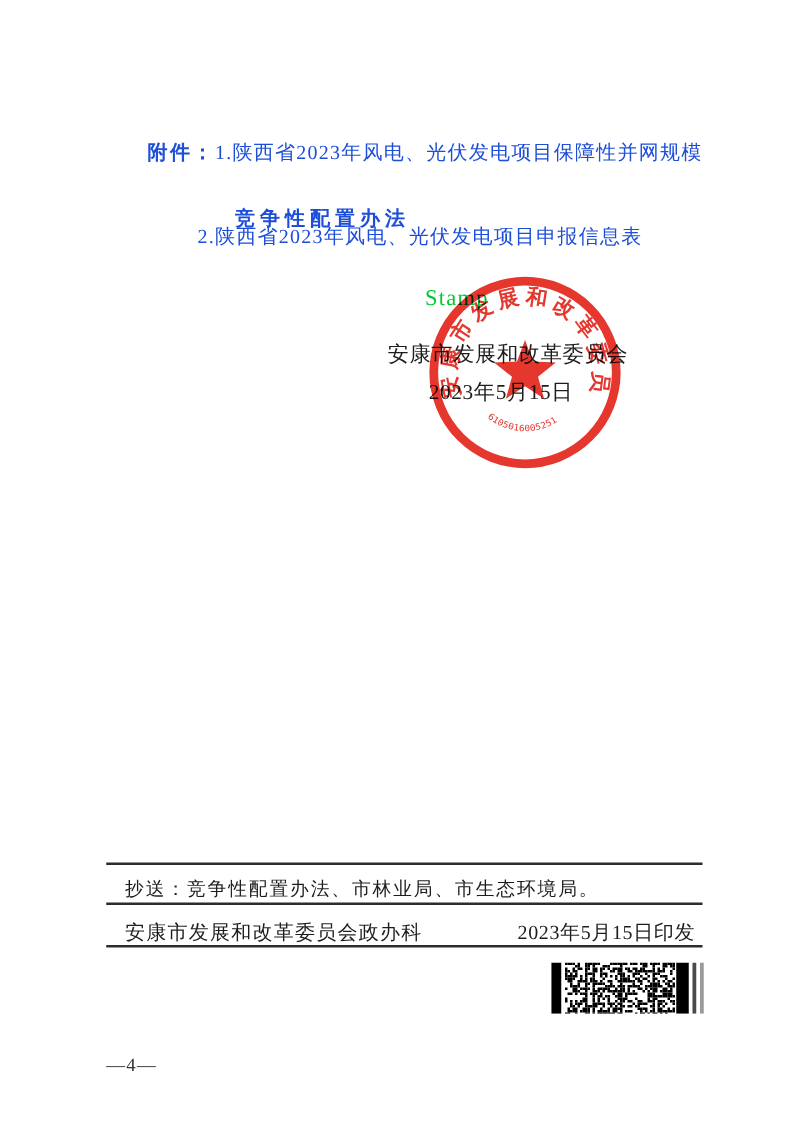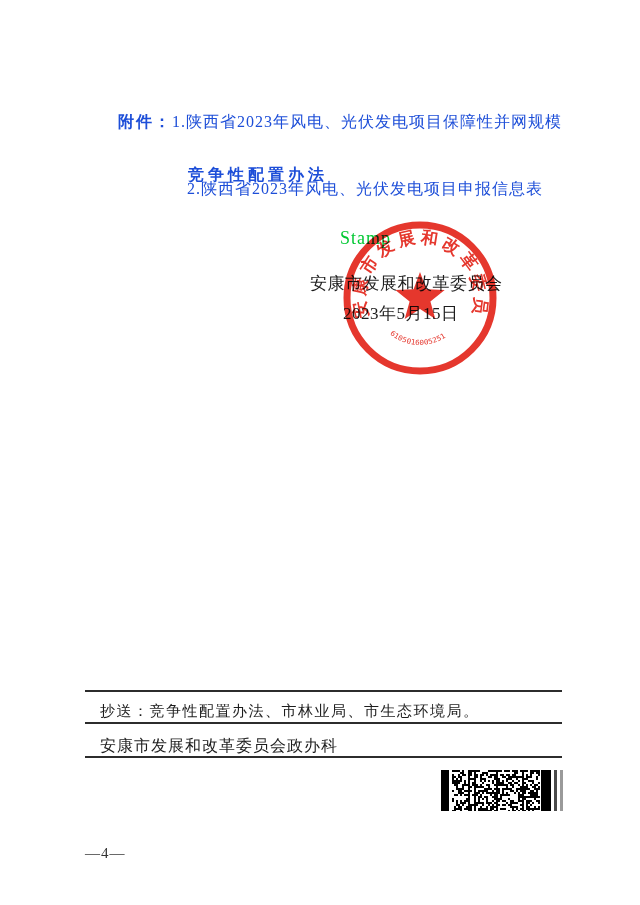--- a/index.html
+++ b/index.html
@@ -11,21 +11,21 @@
     color:#1d1d1d;
     overflow:hidden;
   }
   .abs { position:absolute; }
 
   
   .att-line { font-size:16px; letter-spacing:1px; white-space:nowrap; color:#1d4ed8; }
   .att-label { font-weight:bold; letter-spacing:2px; }
   #att-line1 { left:118px; top:112px; }
   #att-line2 { left:188px; top:165px; letter-spacing:4px;font-weight:bold; }
-  #att-line3 { left:158px; top:179px;margin-left:29px; }
+  #att-line3 { left:158px; top:179px; }
 
   
   #stamp-word {
     left:340px; top:228px;
     font-size:18px; color:#00c832; letter-spacing:1px;
   }
   #sig-org   { left:310px; top:272px; font-size:17px; letter-spacing:0.5px; white-space:nowrap; }
   #sig-date  { left:343px; top:302px; font-size:17px; letter-spacing:0.5px; white-space:nowrap; }
   #seal-svg  { left:340px; top:219px; mix-blend-mode:multiply; opacity:0.93; }
 
@@ -77,20 +77,21 @@
 </svg>
 
 <div class="abs hr" id="hr-top"></div>
 
 <div class="abs" id="cc-line">抄送：竞争性配置办法、市林业局、市生态环境局。</div>
 
 <div class="abs hr" id="hr-mid"></div>
 
 <div class="abs" id="footer-row">
   <span class="issuer">安康市发展和改革委员会政办科</span>
+  <span class="printdate">2023年5月15日印发</span>
 </div>
 
 <div class="abs hr" id="hr-bot"></div>
 
 <svg class="abs" id="barcode" width="127" height="41" viewBox="0 0 127 41">
   <rect x="0" y="0" width="8" height="41" fill="#000"></rect>
   <g id="barcode-noise">
       <rect x="11" y="0" width="2" height="2" fill="#000"></rect>
       <rect x="11" y="4" width="2" height="2" fill="#000"></rect>
       <rect x="11" y="6" width="2" height="2" fill="#000"></rect>

